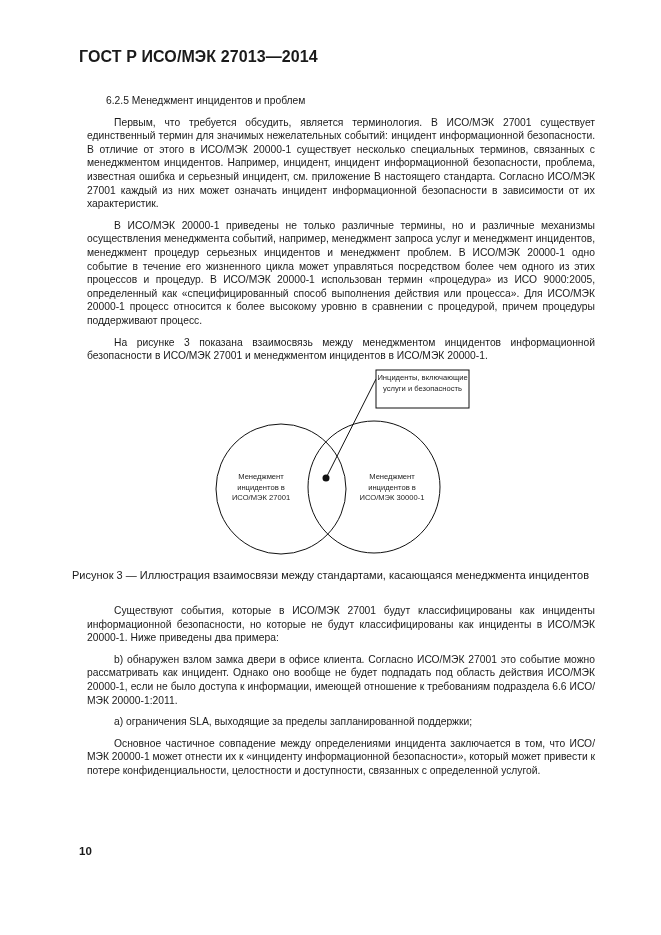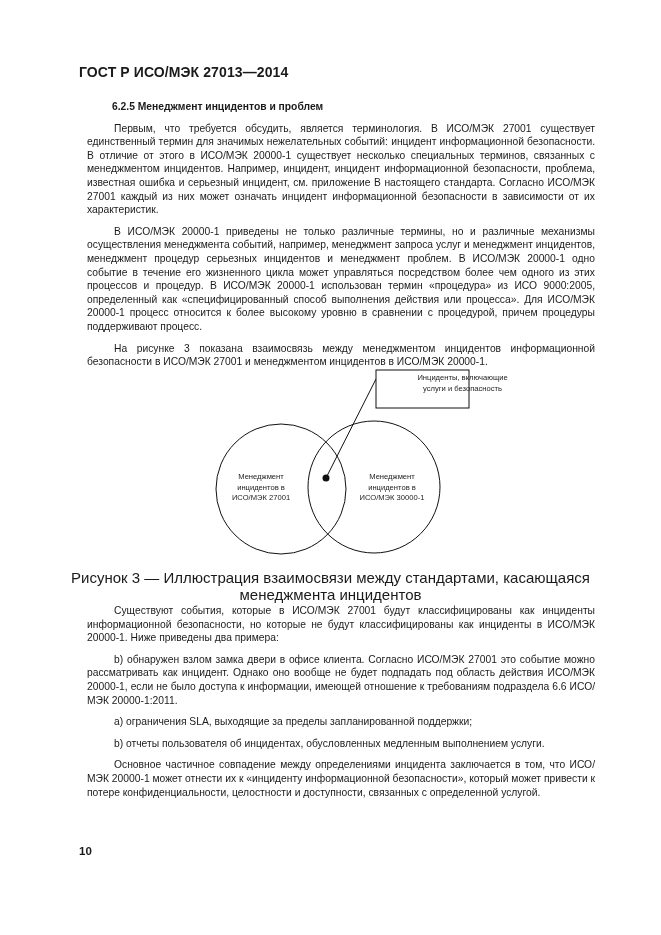--- a/index.html
+++ b/index.html
@@ -1,23 +1,23 @@
 <!DOCTYPE html>
 <html><head>
 <meta charset="utf-8">
 <style>
   html,body{margin:0;padding:0;background:#fff;}
   body{width:661px;height:935px;position:relative;overflow:hidden;
        font-family:"Liberation Sans",sans-serif;color:#1a1a1a;}
-  .hdr{position:absolute;left:79px;top:64px;font-weight:bold;font-size:14px;letter-spacing:0.1px;}
+  .hdr{position:absolute;left:79px;top:48px;font-weight:bold;font-size:16px;letter-spacing:0.1px;}
   .body{position:absolute;left:79px;width:524px;font-size:10.3px;line-height:13.6px;}
   .p{text-align:justify;text-indent:27px;margin:8px;}
-  .h2{font-weight:bold;text-indent:27px;margin:6px;}
+  .h2{font-weight:normal;text-indent:27px;margin:0;}
   .fig{position:absolute;left:0;top:0;width:661px;height:935px;pointer-events:none;}
-  .caption{position:absolute;left:60px;width:541px;top:569px;font-size:15px;text-align:center;}
+  .caption{position:absolute;left:60px;width:541px;top:569px;font-size:11px;text-align:center;}
   .ctext{position:absolute;font-size:7.6px;line-height:10.5px;text-align:center;color:#222;}
   .pagenum{position:absolute;left:79px;top:845px;font-weight:bold;font-size:11.5px;}
 </style>
 </head>
 <body>
 
 <div class="hdr">ГОСТ Р ИСО/МЭК 27013—2014</div>
 
 <div class="body" style="top:94px;">
   <p class="h2">6.2.5 Менеджмент инцидентов и проблем</p>
@@ -27,36 +27,35 @@
 </div>
 
 <svg class="fig" viewBox="0 0 661 935">
   <circle cx="281" cy="489" r="65" fill="none" stroke="#111" stroke-width="1"></circle>
   <circle cx="374" cy="487" r="66" fill="none" stroke="#111" stroke-width="1"></circle>
   <line x1="326" y1="478" x2="376" y2="379" stroke="#111" stroke-width="1"></line>
   <circle cx="326" cy="478" r="3.5" fill="#111"></circle>
   <rect x="376" y="370" width="93" height="38" fill="#fff" stroke="#111" stroke-width="1"></rect>
 </svg>
 
-<div class="ctext" style="left:376px;top:373px;width:93px;margin-left:40px;">Инциденты, включающие услуги и безопасность</div>
+<div class="ctext" style="left:376px;top:373px;width:93px;">Инциденты, включающие услуги и безопасность</div>
 
 <div class="ctext" style="left:221px;top:472px;width:80px;">
   <div>Менеджмент</div>
   <div>инцидентов в</div>
   <div>ИСО/МЭК 27001</div>
 </div>
 <div class="ctext" style="left:352px;top:472px;width:80px;">
   <div>Менеджмент</div>
   <div>инцидентов в</div>
   <div>ИСО/МЭК 30000-1</div>
 </div>
 
 <div class="caption">Рисунок 3 — Иллюстрация взаимосвязи между стандартами, касающаяся менеджмента инцидентов</div>
 
 <div class="body" style="top:596px;">
   <p class="p">Существуют события, которые в ИСО/МЭК 27001 будут классифицированы как инциденты информационной безопасности, но которые не будут классифицированы как инциденты в ИСО/МЭК 20000-1. Ниже приведены два примера:</p>
   <p class="p">b) обнаружен взлом замка двери в офисе клиента. Согласно ИСО/МЭК 27001 это событие можно рассматривать как инцидент. Однако оно вообще не будет подпадать под область действия ИСО/МЭК 20000-1, если не было доступа к информации, имеющей отношение к требованиям подраздела 6.6 ИСО/МЭК 20000-1:2011.</p>
   <p class="p">a) ограничения SLA, выходящие за пределы запланированной поддержки;</p>
-  <p class="p">b) отчеты пользователя об инцидентах, обусловленных медленным выполнением услуги.</p>
   <p class="p">Основное частичное совпадение между определениями инцидента заключается в том, что ИСО/МЭК 20000-1 может отнести их к «инциденту информационной безопасности», который может привести к потере конфиденциальности, целостности и доступности, связанных с определенной услугой.</p>
 </div>
 
 <div class="pagenum">10</div>
 
 </body></html>

